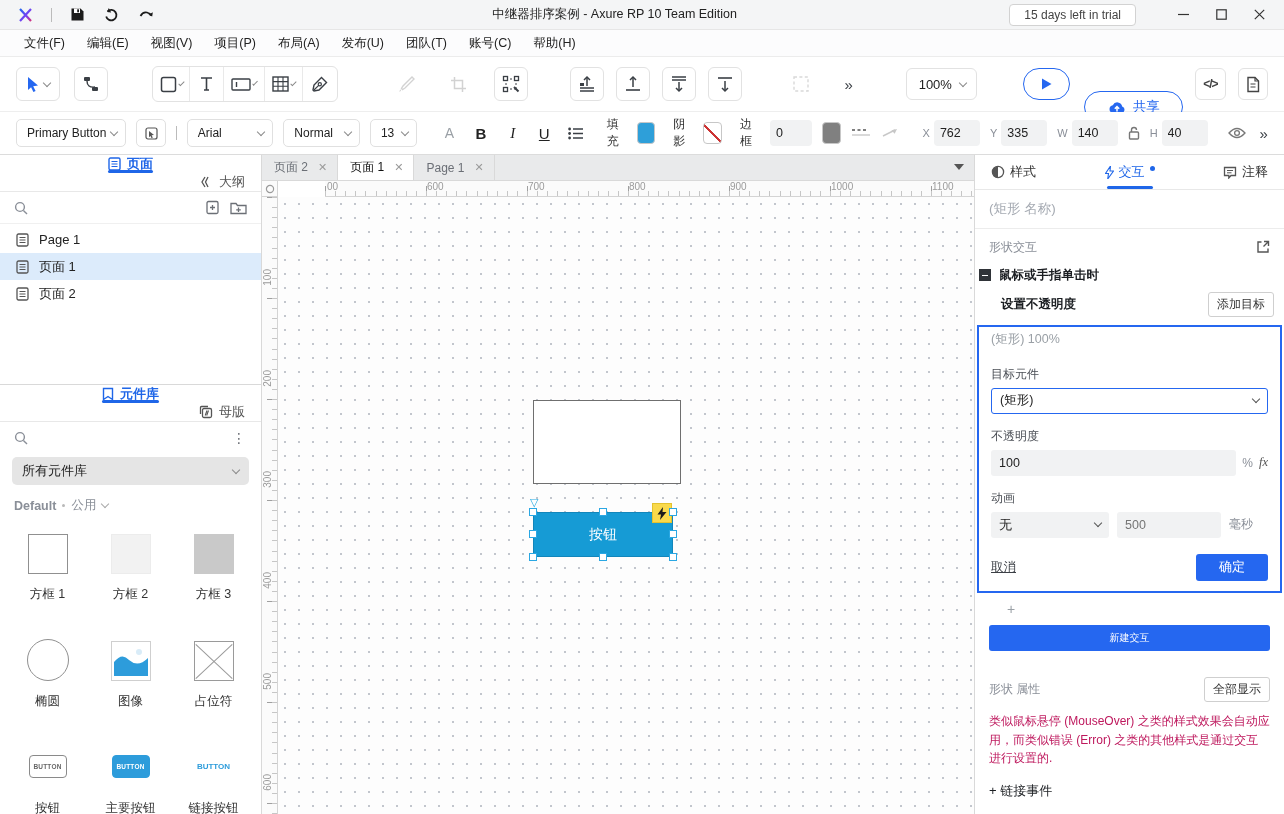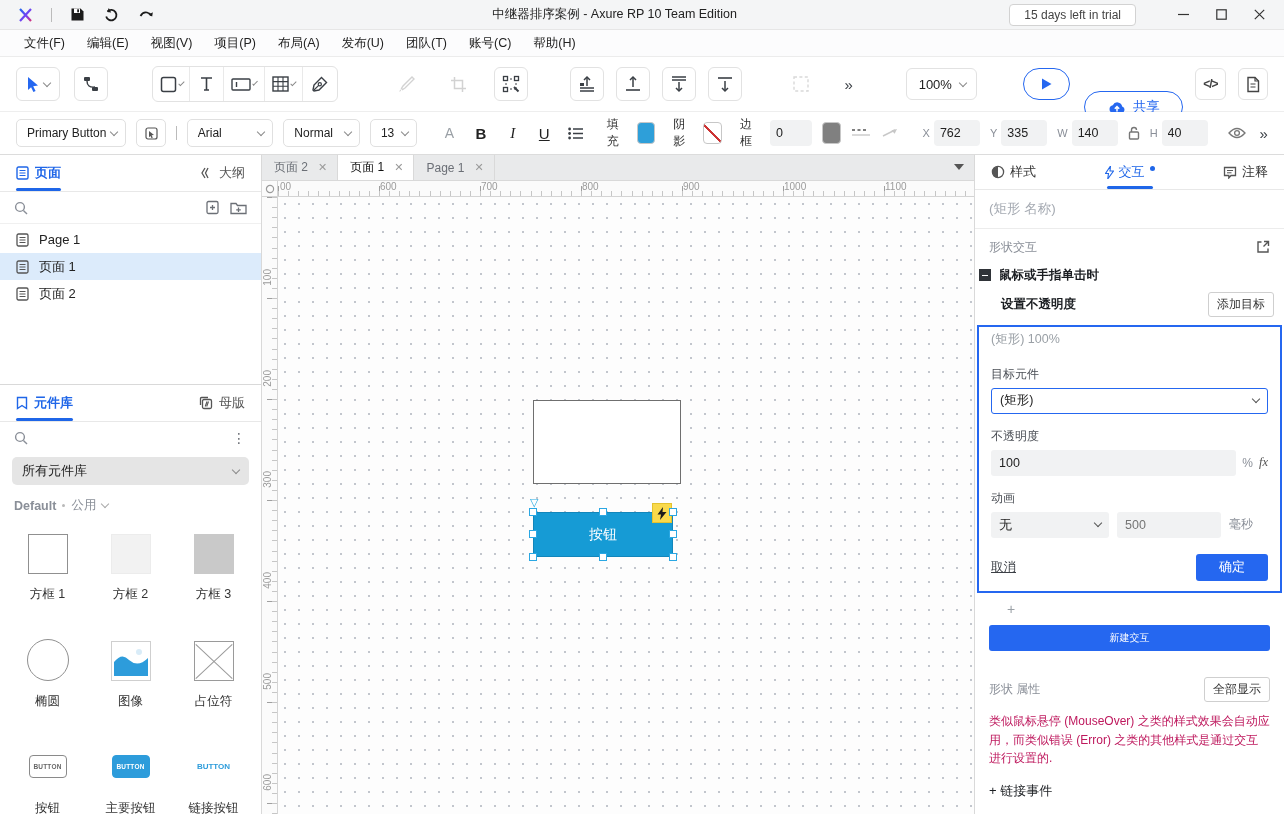--- a/index.html
+++ b/index.html
@@ -44,21 +44,21 @@
   .swatch { width:22px; height:22px; border-radius:4px; border:1px solid #c7c7c7; }
   .fmt { font-size:14px; color:#222; width:26px; text-align:center; }
   .coord { display:flex; align-items:center; gap:4px; }
   .coord .lab { color:#8a8f98; font-size:11px; }
 
   
   .main { position:absolute; left:0; top:155px; width:1284px; height:659px; display:flex; }
 
   
   .sidebar { width:262px; border-right:1px solid #d9d9d9; background:#fff; display:flex; flex-direction:column; }
-  .panel-tabs { display:flex; align-items:center; height:37px; border-bottom:1px solid #e8e8e8; padding:0 16px; }
+  .panel-tabs { display:flex; align-items:center; height:37px; border-bottom:1px solid #e8e8e8; padding:0 16px;flex-direction:column; }
   .panel-tab { display:flex; align-items:center; gap:6px; font-size:13px; color:#555; height:100%; position:relative; }
   .panel-tab.active { color:#1f66e8; font-weight:bold; }
   .panel-tab.active::after { content:""; position:absolute; left:0; right:0; bottom:0; height:3px; background:#1f66e8; border-radius:2px; }
   .panel-tab.right { margin-left:auto; }
   .search-row { display:flex; align-items:center; height:32px; padding:0 14px; gap:10px; border-bottom:1px solid #f0f0f0; }
   .search-row .spacer { flex:1; }
   .page-list { padding-top:2px; }
   .page-row { display:flex; align-items:center; gap:10px; height:27px; padding:0 16px; font-size:13px; color:#222; }
   .page-row.selected { background:#dcebfb; }
   .pages-panel { height:230px; border-bottom:1px solid #d9d9d9; }
@@ -86,21 +86,21 @@
   .canvas-wrap { flex:1; display:flex; flex-direction:column; background:#fff; position:relative; border-right:1px solid #d9d9d9; }
   .doc-tabs { height:26px; background:#e9eaeb; border-bottom:1px solid #d9d9d9; display:flex; align-items:stretch; position:relative; }
   .doc-tab { display:flex; align-items:center; gap:10px; padding:0 10px 0 12px; font-size:12px; color:#6b6f76; border-right:1px solid #d9d9d9; background:#e9eaeb; }
   .doc-tab.active { background:#fff; color:#111; }
   .tab-x { color:#9a9a9a; font-size:11px; }
   .tabbar-caret { position:absolute; right:10px; top:9px; width:0; height:0; border-left:5px solid transparent; border-right:5px solid transparent; border-top:6px solid #555; }
   .ruler-row { height:16px; display:flex; }
   .ruler-corner { width:16px; height:16px; background:#fbfbfb; border-right:1px solid #d4d4d4; border-bottom:1px solid #d4d4d4; display:flex; align-items:center; justify-content:center; }
   .h-ruler { flex:1; position:relative; background:#fbfbfb; border-bottom:1px solid #d4d4d4;
     background-image:repeating-linear-gradient(to right,#c6c6c6 0 1px,transparent 1px 10.1px),repeating-linear-gradient(to right,#9f9f9f 0 1px,transparent 1px 101px);
-    background-size:100% 5px,100% 10px; background-position:left bottom,left bottom; background-repeat:no-repeat; }
+    background-size:100% 5px,100% 10px; background-position:left bottom,left bottom; background-repeat:no-repeat;margin-left:47px; }
   .h-ruler span { position:absolute; top:0; font-size:10px; color:#9b9b9b; }
   .canvas-body { flex:1; display:flex; }
   .v-ruler { width:16px; position:relative; background:#fbfbfb; border-right:1px solid #d4d4d4;
     background-image:repeating-linear-gradient(to bottom,#c6c6c6 0 1px,transparent 1px 10.1px),repeating-linear-gradient(to bottom,#9f9f9f 0 1px,transparent 1px 101px);
     background-size:5px 100%,10px 100%; background-position:right top,right top; background-repeat:no-repeat; }
   .v-ruler span { position:absolute; left:0px; font-size:10px; color:#9b9b9b; writing-mode:vertical-rl; transform:rotate(180deg); }
   .canvas-content { flex:1; position:relative; background-color:#fdfdfd;
     background-image:radial-gradient(#c2c6cd 1px,transparent 1.3px); background-size:14px 14px; overflow:hidden; }
   .white-rect { position:absolute; left:255px; top:203px; width:148px; height:84px; background:#fff; border:1px solid #6f6f6f; }
   .ax-button { position:absolute; left:255px; top:315px; width:140px; height:45px; background:#169bd5; border:1px solid #1286bb; display:flex; align-items:center; justify-content:center; color:#fff; font-size:14px; }

